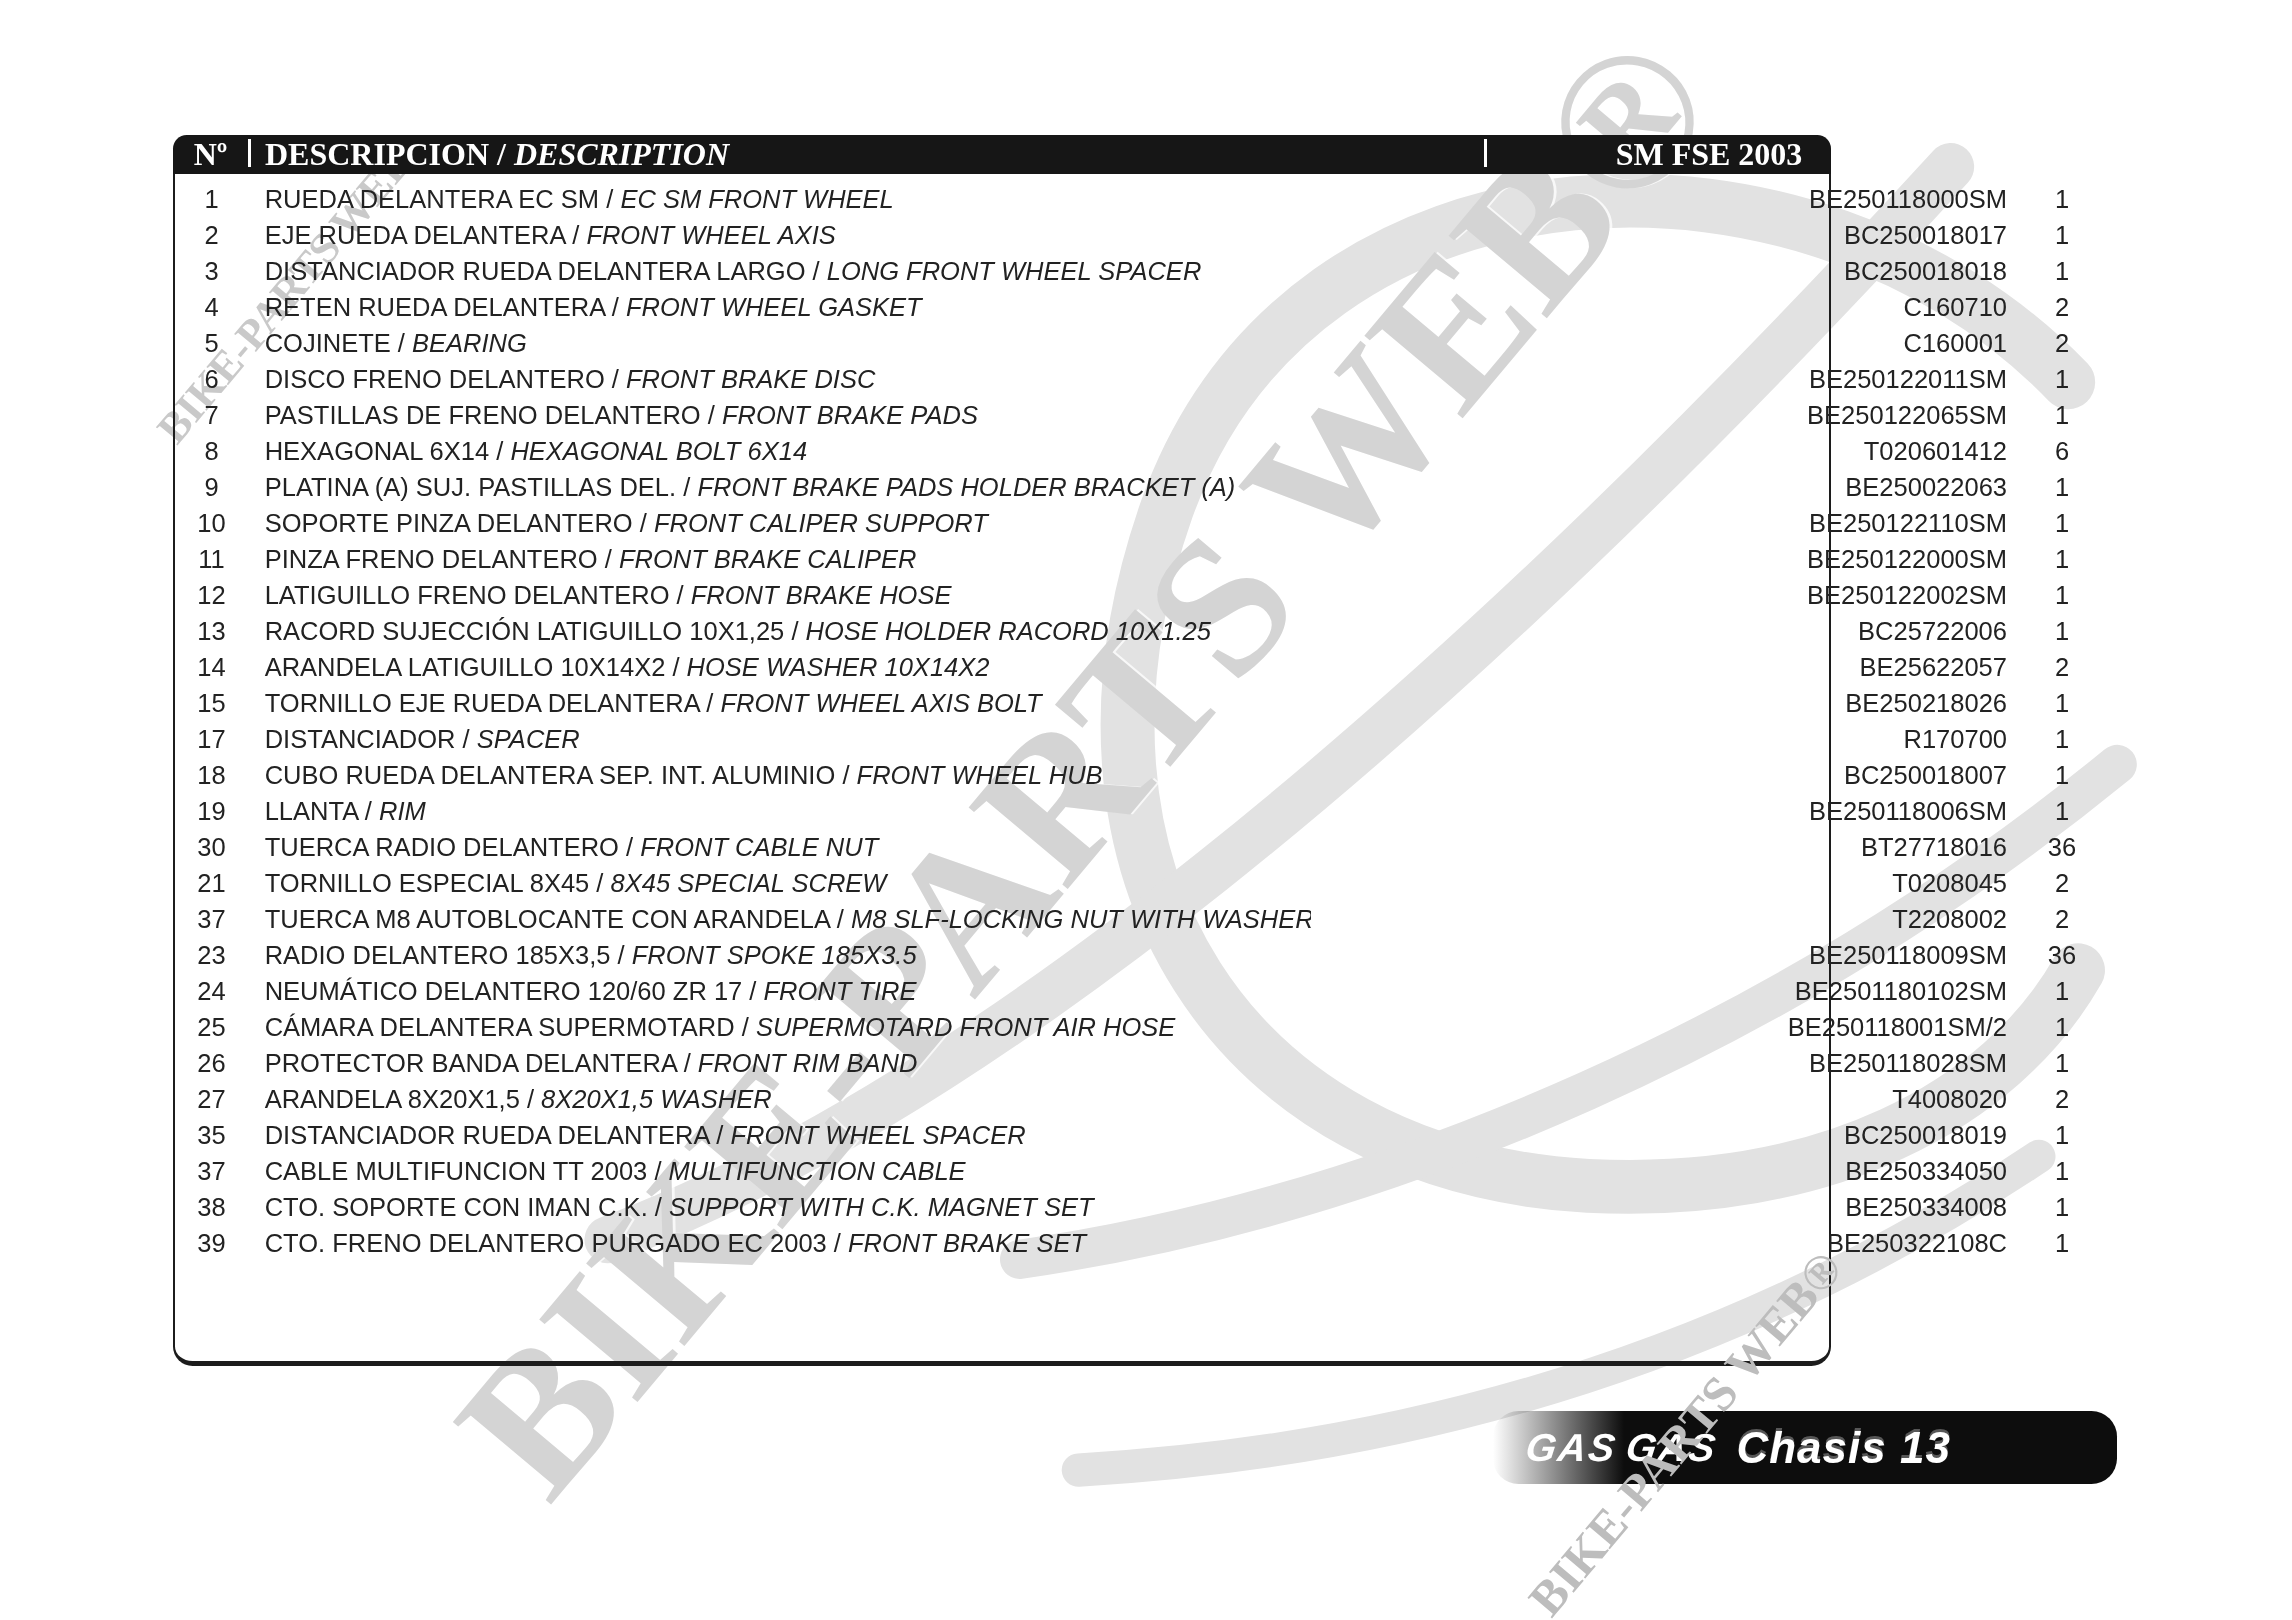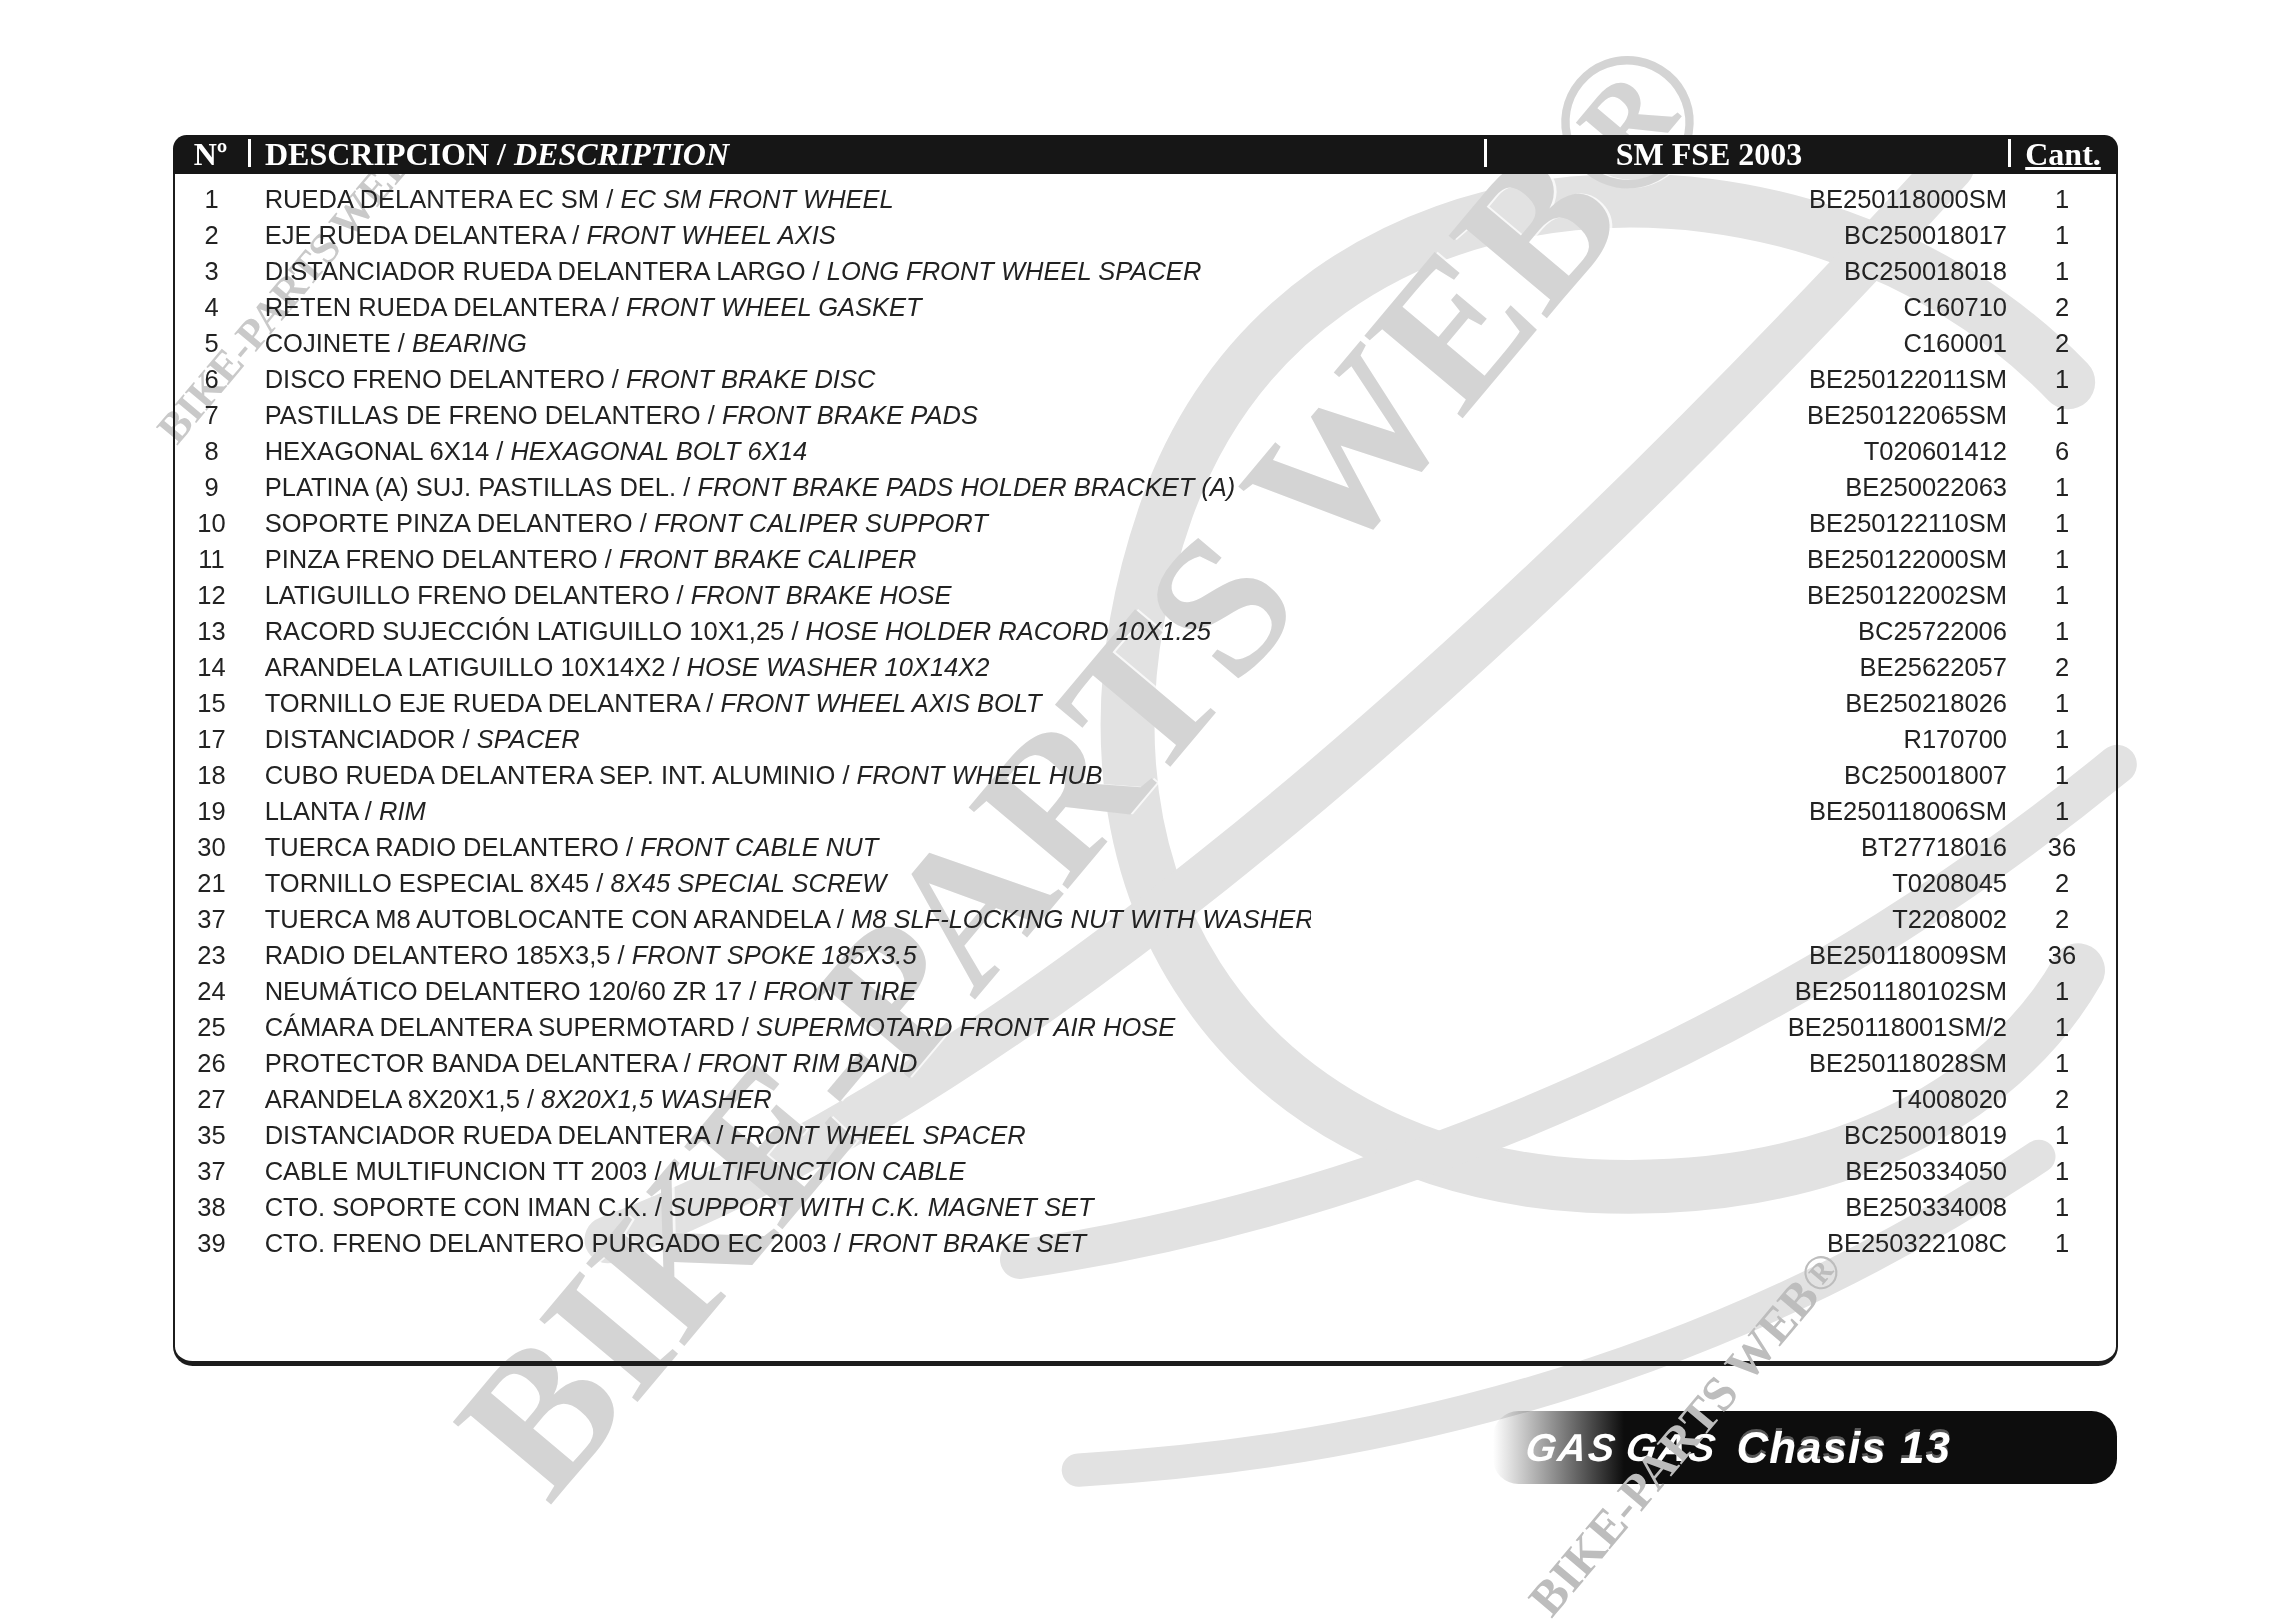--- a/index.html
+++ b/index.html
@@ -10,21 +10,21 @@
   .swoosh{position:absolute;left:0;top:0;z-index:1;}
   .wm{position:absolute;z-index:2;color:#cfcfcf;font-family:"Liberation Serif",serif;
       font-weight:bold;white-space:nowrap;transform-origin:0 0;
       text-shadow:2px 2px 0 rgba(255,255,255,.75);}
   .wm-small{left:147px;top:421px;font-size:43px;transform:rotate(-50deg);color:#c9c9c9;}
   .wm-big{left:412px;top:1392px;font-size:196px;transform:rotate(-50deg);color:#d4d4d4;}
   .wm-bottom{left:1517px;top:1590px;font-size:49px;transform:rotate(-50deg);
              color:#bdbdbd;z-index:6;text-shadow:none;}
 
   
-  .catalog{position:absolute;left:173px;top:135px;width:1945px;z-index:3;}
+  .catalog{position:absolute;left:173px;top:135px;width:1658px;z-index:3;}
   .thead{position:relative;height:39px;background:#161616;border-radius:13.7px 13.7px 0 0;
          color:#fff;font-family:"Liberation Serif",serif;font-weight:bold;font-size:32px;}
   .thead .h-num{position:absolute;left:0;width:75px;text-align:center;top:1px;}
   .thead .h-desc{position:absolute;left:92px;top:1px;}
   .thead .h-desc .en{font-style:italic;}
   .thead .h-code{position:absolute;left:1188px;width:696px;text-align:center;top:1px;}
   .thead .h-qty{position:absolute;left:1835px;width:110px;text-align:center;top:1px;text-decoration:underline;}
   .vsep{position:absolute;top:3.9px;bottom:6.9px;width:2.9px;background:#fff;}
   .vsep.s1{left:75px;} .vsep.s2{left:1311px;} .vsep.s3{left:1835px;}
 

